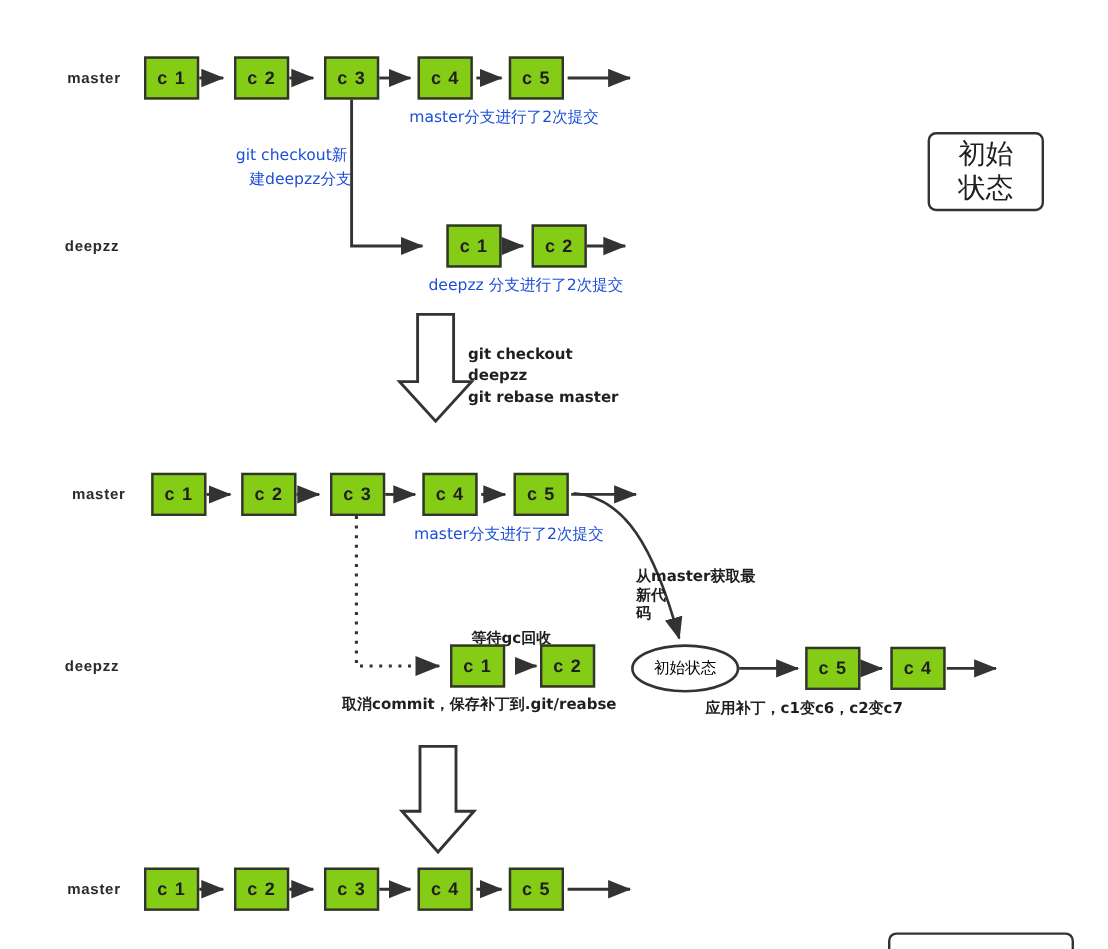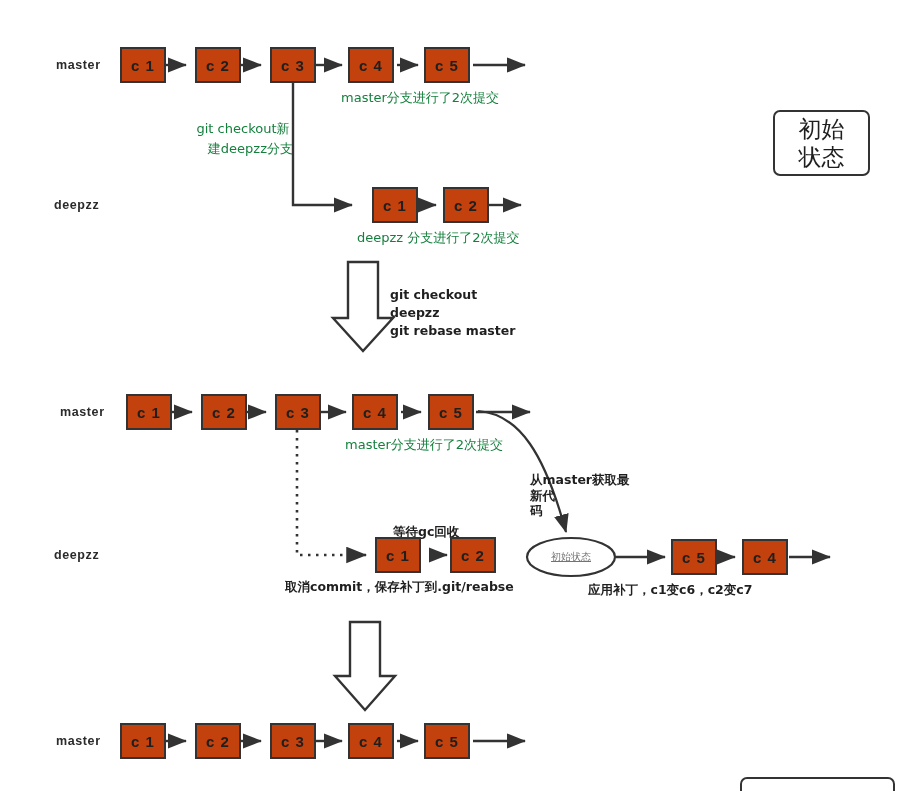--- a/index.html
+++ b/index.html
@@ -23,21 +23,21 @@
     left: 0;
     top: 0;
     width: 923px;
     height: 791px;
     pointer-events: none;
   }
   
   .node {
     position: absolute;
     border: 2px solid #333333;
-    background: #c2410c;
+    background: #84cc16;
     box-sizing: border-box;
     display: flex;
     align-items: center;
     justify-content: center;
     font-weight: bold;
     font-size: 15px;
     letter-spacing: 1px;
     color: #1f1f1f;
   }
   
@@ -46,21 +46,21 @@
     font-weight: bold;
     font-size: 12.5px;
     letter-spacing: 0.6px;
     color: #2b2b2b;
     white-space: nowrap;
   }
   
   .caption {
     position: absolute;
     font-size: 13px;
-    color: #15803d;
+    color: #1d4ed8;
     white-space: nowrap;
     font-family: "DejaVu Sans", "Liberation Sans", sans-serif;
   }
   
   .caption-bold {
     position: absolute;
     font-size: 12.5px;
     font-weight: bold;
     color: #1f1f1f;
     white-space: nowrap;
@@ -93,25 +93,24 @@
     line-height: 1.22;
   }
   .stage-box.one-line {
     font-size: 26px;
   }
   .ellipse-label {
     position: absolute;
     display: flex;
     align-items: center;
     justify-content: center;
-    font-size: 10px;
-    color: #737373;
+    font-size: 13px;
+    color: #000000;
     font-family: "DejaVu Sans", "Liberation Sans", sans-serif;
     box-sizing: border-box;
-    text-decoration: underline;
   }
 </style>
 </head>
 <body>
 
 <div id="canvas">
 
   <svg class="svg-layer" viewBox="0 0 923 791">
     <defs>
       <marker id="arrowSolid" markerWidth="9" markerHeight="9" refX="7.6" refY="3.2" orient="auto" markerUnits="strokeWidth">

